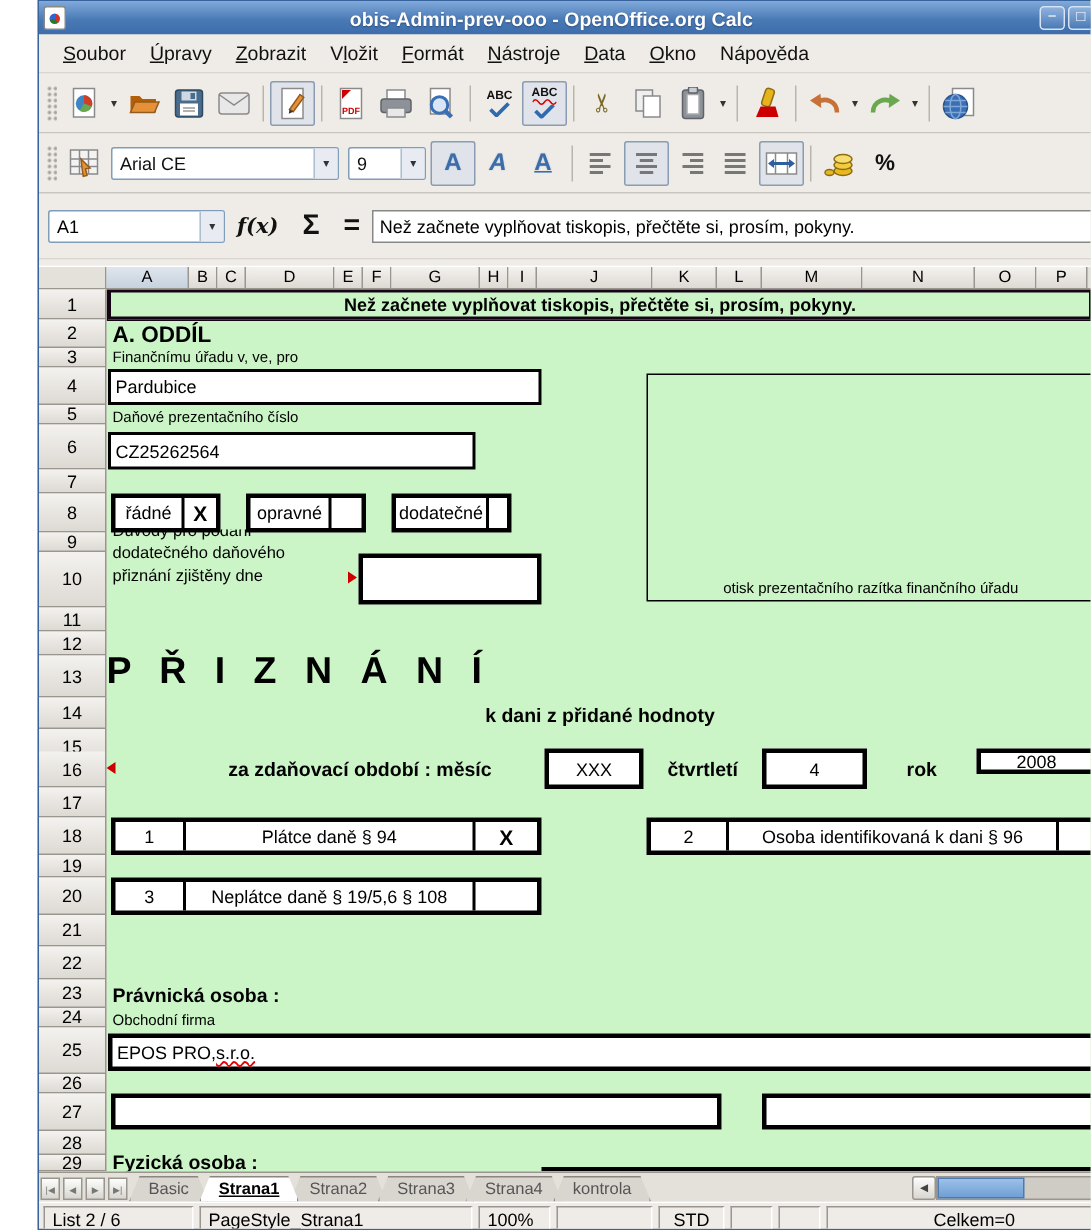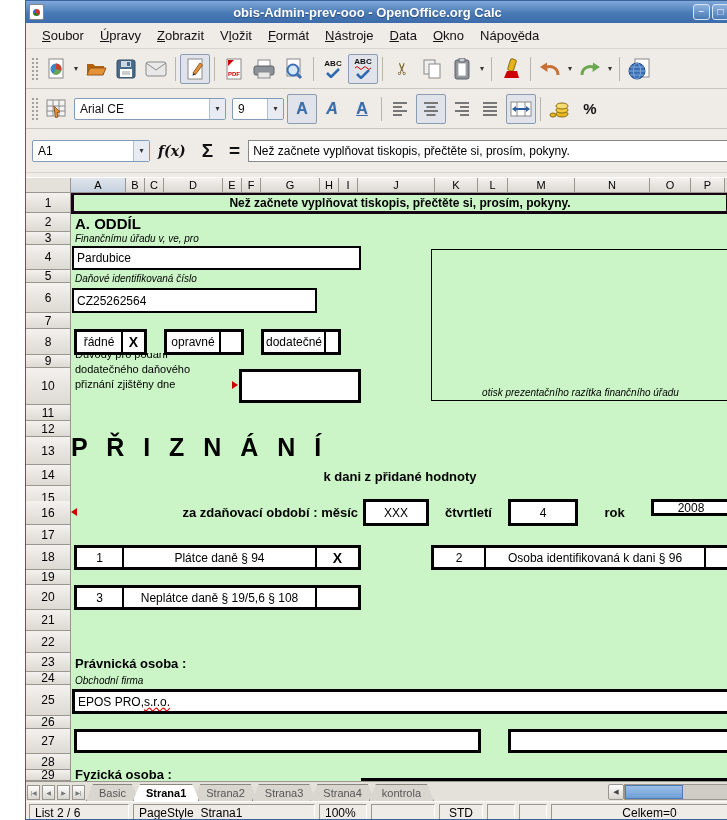--- a/index.html
+++ b/index.html
@@ -57,39 +57,39 @@
   .rowhdr { position:absolute; left:0; width:44px; border-bottom:1px solid #9a968f; background:linear-gradient(#f4f2ef,#ddd9d3); font-size:12px; display:flex; align-items:center; justify-content:center; color:#000; }
   .canvas { position:absolute; left:45px; right:0; top:0; height:588px; background:#cbf5c6; }
 
   
   .abs { position:absolute; }
   .wbox { position:absolute; background:#fff; border:2px solid #000; font-size:12px; display:flex; align-items:center; padding-left:3px; color:#000; }
   .wbox.thick { border-width:3px; }
   .fsplit { position:absolute; background:#fff; border:3px solid #000; display:flex; align-items:stretch; font-size:12px; color:#000; }
   .fsplit .cell { display:flex; align-items:center; justify-content:center; }
   .fsplit .divl { border-left:2px solid #000; }
-  .lbl10 { font-size:10px; color:#000; white-space:nowrap;font-style:italic; }
+  .lbl10 { font-size:10px; color:#000; white-space:nowrap; }
   .lbl11 { font-size:11px; color:#000; white-space:nowrap; }
   .b13 { font-size:13px; font-weight:bold; color:#000; white-space:nowrap; }
   .selcell { position:absolute; border:2px solid #140414; outline:1px solid #140414; display:flex; align-items:center; justify-content:center; font-weight:bold; font-size:12px; color:#000; }
   .stampbox { position:absolute; border:1px solid #000; display:flex; align-items:flex-end; justify-content:center; }
   .tri-right { width:0; height:0; border-top:4px solid transparent; border-bottom:4px solid transparent; border-left:6px solid #c00; }
   .tri-left { width:0; height:0; border-top:4px solid transparent; border-bottom:4px solid transparent; border-right:6px solid #c00; }
   .wavy { text-decoration:underline; text-decoration-style:wavy; text-decoration-color:#e00; }
 
   
   .vscroll { position:absolute; right:0; top:4px; width:21px; height:604px; background:#d9dde3; border-left:1px solid #b0aca6; }
   .sbtn { position:absolute; left:1px; width:18px; height:17px; background:linear-gradient(#fdfdfd,#d8d6d0); border:1px solid #9a968f; border-radius:2px; font-size:7px; color:#444; display:flex; align-items:center; justify-content:center; }
   .vthumb { position:absolute; left:1px; width:18px; background:linear-gradient(90deg,#9cc0e8,#6f9fd4); border:1px solid #4d7ab0; border-radius:2px; }
 
   
   .tabbar { height:20px; background:#e4e1db; border-top:1px solid #9a968f; display:flex; align-items:flex-end; position:relative; }
   .tnav { width:13px; height:15px; margin:0 1px 1px 1px; background:linear-gradient(#fdfdfd,#d8d6d0); border:1px solid #9a968f; font-size:6px; color:#777; display:flex; align-items:center; justify-content:center; flex:0 0 auto; }
   .tab { height:17px; padding:0 12px; margin-right:-6px; font-size:11px; line-height:16px; color:#555; background:#d9d6d0; border:1px solid #8a867f; border-bottom:none; clip-path:polygon(7px 0, calc(100% - 7px) 0, 100% 100%, 0 100%); flex:0 0 auto; }
-  .tab.active { background:#fff; color:#000; font-weight:bold; z-index:3; }
+  .tab.active { background:#fff; color:#000; font-weight:bold; z-index:3;text-decoration:underline; }
   .hscroll { position:absolute; right:3px; bottom:1px; width:140px; height:16px; display:flex; }
   .hbtn { width:16px; height:16px; background:linear-gradient(#fdfdfd,#d8d6d0); border:1px solid #9a968f; border-radius:2px; font-size:7px; color:#444; display:flex; align-items:center; justify-content:center; flex:0 0 auto; }
   .htrack { flex:1; background:#cfccc6; border:1px solid #9a968f; position:relative; }
   .hthumb { position:absolute; left:0; top:0; bottom:0; width:58px; background:linear-gradient(#9cc0e8,#6f9fd4); border:1px solid #4d7ab0; }
   .hsplit { position:absolute; right:0; bottom:1px; width:3px; height:16px; background:#222; }
 
   
   .statusbar { height:22px; background:#efebe7; border-top:1px solid #fff; display:flex; align-items:center; padding:2px 3px; font-size:12px; color:#000; }
   .seg { height:17px; border:1px solid; border-color:#9a968f #fff #fff #9a968f; background:#efebe7; display:flex; align-items:center; padding:0 5px; margin-right:4px; white-space:nowrap; overflow:hidden; flex:0 0 auto; }
   .seg.center { justify-content:center; }
@@ -468,21 +468,21 @@
           <span>Než začnete vyplňovat tiskopis, přečtěte si, prosím, pokyny.</span>
         </div>
 
         <div class="abs" style="left:4px;top:22px;font-size:15px;font-weight:bold;color:#000">A. ODDÍL</div>
         <div class="abs lbl10" style="left:4px;top:40px">Finančnímu úřadu v, ve, pro</div>
 
         <div class="wbox" style="left:1px;top:53px;width:289px;height:24px">
           <span>Pardubice</span>
         </div>
 
-        <div class="abs lbl10" style="left:4px;top:80px">Daňové identifikovaná číslo</div>
+        <div class="abs lbl10" style="left:4px;top:80px">Daňové prezentačního číslo</div>
         <div class="wbox" style="left:1px;top:95px;width:245px;height:25px">
           <span>CZ25262564</span>
         </div>
 
         <div class="fsplit" style="left:3px;top:136px;width:73px;height:26px">
           <div class="cell" style="flex:1">řádné</div>
           <div class="cell divl" style="width:23px;font-weight:bold;font-size:14px">X</div>
         </div>
         <div class="fsplit" style="left:93px;top:136px;width:80px;height:26px">
           <div class="cell" style="flex:1">opravné</div>
@@ -504,21 +504,21 @@
         </div>
         <div class="abs tri-right" style="left:161px;top:188px"></div>
         <div class="wbox thick" style="left:168px;top:176px;width:122px;height:34px">
           <span></span>
         </div>
 
         <div class="abs" style="left:0;top:240px;width:658px;font-size:25px;font-weight:bold;letter-spacing:6px;color:#000">P Ř I Z N Á N Í</div>
         <div class="abs" style="left:0;top:276px;width:658px;text-align:center;font-size:13px;font-weight:bold;color:#000">k dani z přidané hodnoty</div>
 
         <div class="abs tri-left" style="left:0px;top:315px"></div>
-        <div class="abs b13" style="left:51px;top:312px;width:236px;text-align:right">za zdaňovací období : měsíc</div>
+        <div class="abs b13" style="left:51px;top:312px;width:236px;text-align:center">za zdaňovací období : měsíc</div>
         <div class="fsplit" style="left:292px;top:306px;width:66px;height:27px">
           <div class="cell" style="flex:1">XXX</div>
         </div>
         <div class="abs b13" style="left:358px;top:312px;width:79px;text-align:center">čtvrtletí</div>
         <div class="fsplit" style="left:437px;top:306px;width:70px;height:27px">
           <div class="cell" style="flex:1">4</div>
         </div>
         <div class="abs b13" style="left:507px;top:312px;width:73px;text-align:center">rok</div>
         <div class="fsplit" style="left:580px;top:306px;width:80px;height:17px">
           <div class="cell" style="flex:1">2008</div>

